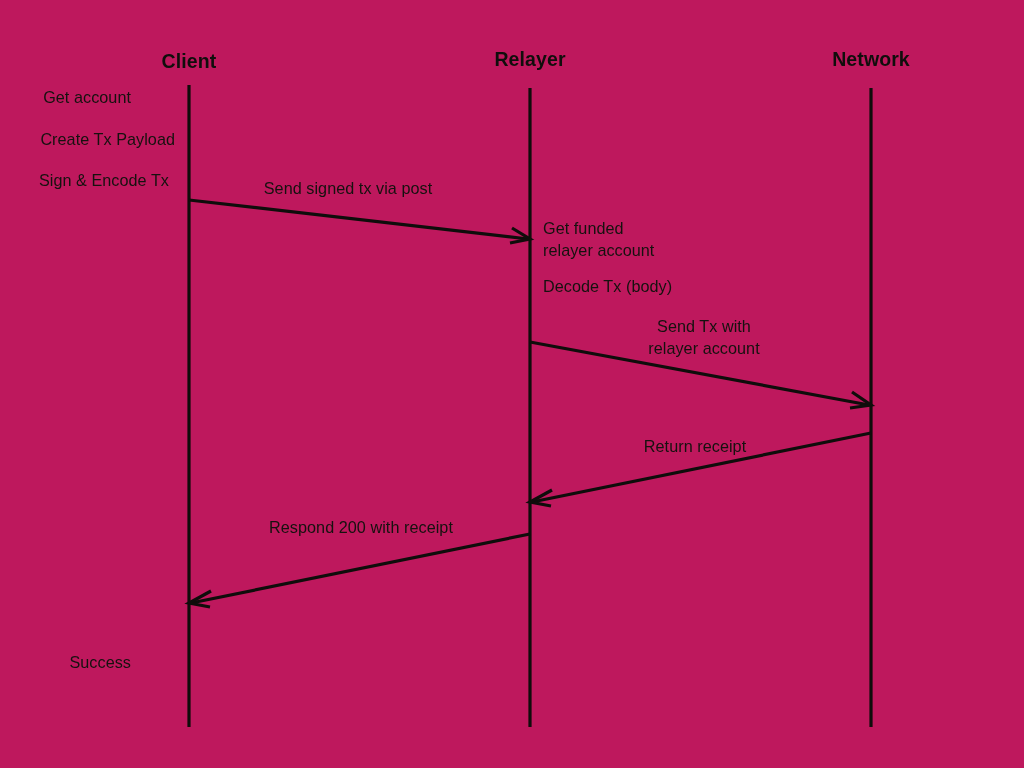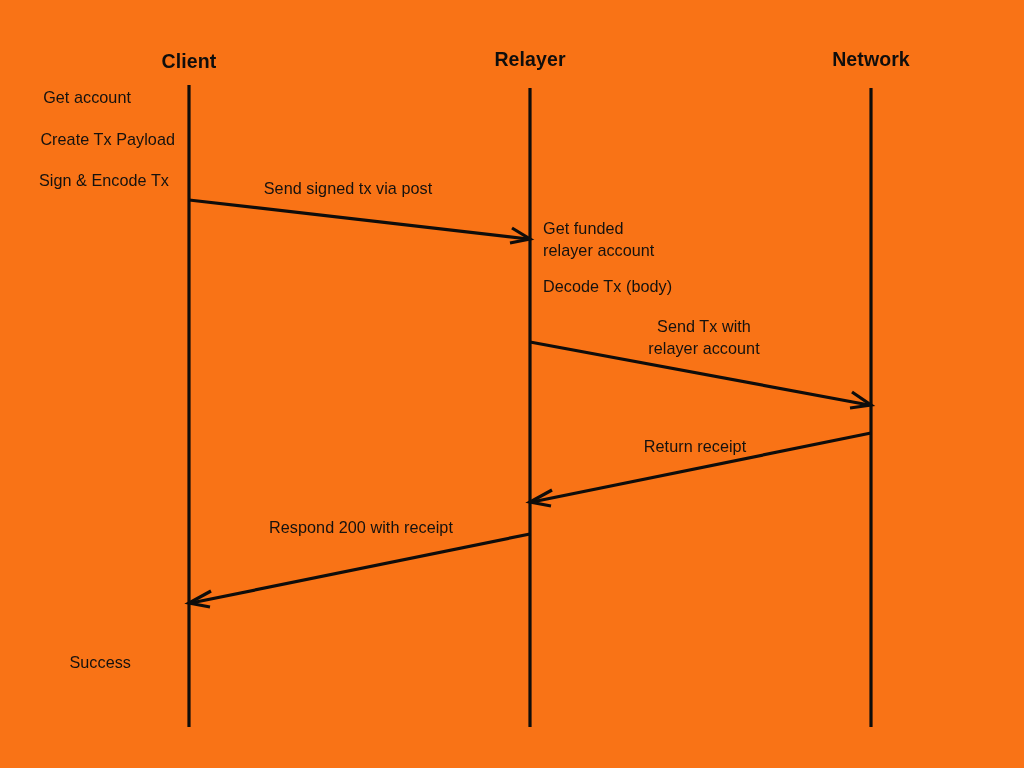--- a/index.html
+++ b/index.html
@@ -10,21 +10,21 @@
     width: 1024px;
     height: 768px;
     background: #f7f2ec;
     font-family: "Liberation Sans", sans-serif;
     overflow: hidden;
   }
   #diagram-root {
     position: relative;
     width: 1024px;
     height: 768px;
-    background: #f97316;
+    background: #be185d;
   }
   svg.diagram {
     display: block;
     width: 1024px;
     height: 768px;
   }
   .lifeline {
     stroke: #0f0d0b;
     stroke-width: 3.2;
     stroke-linecap: butt;

